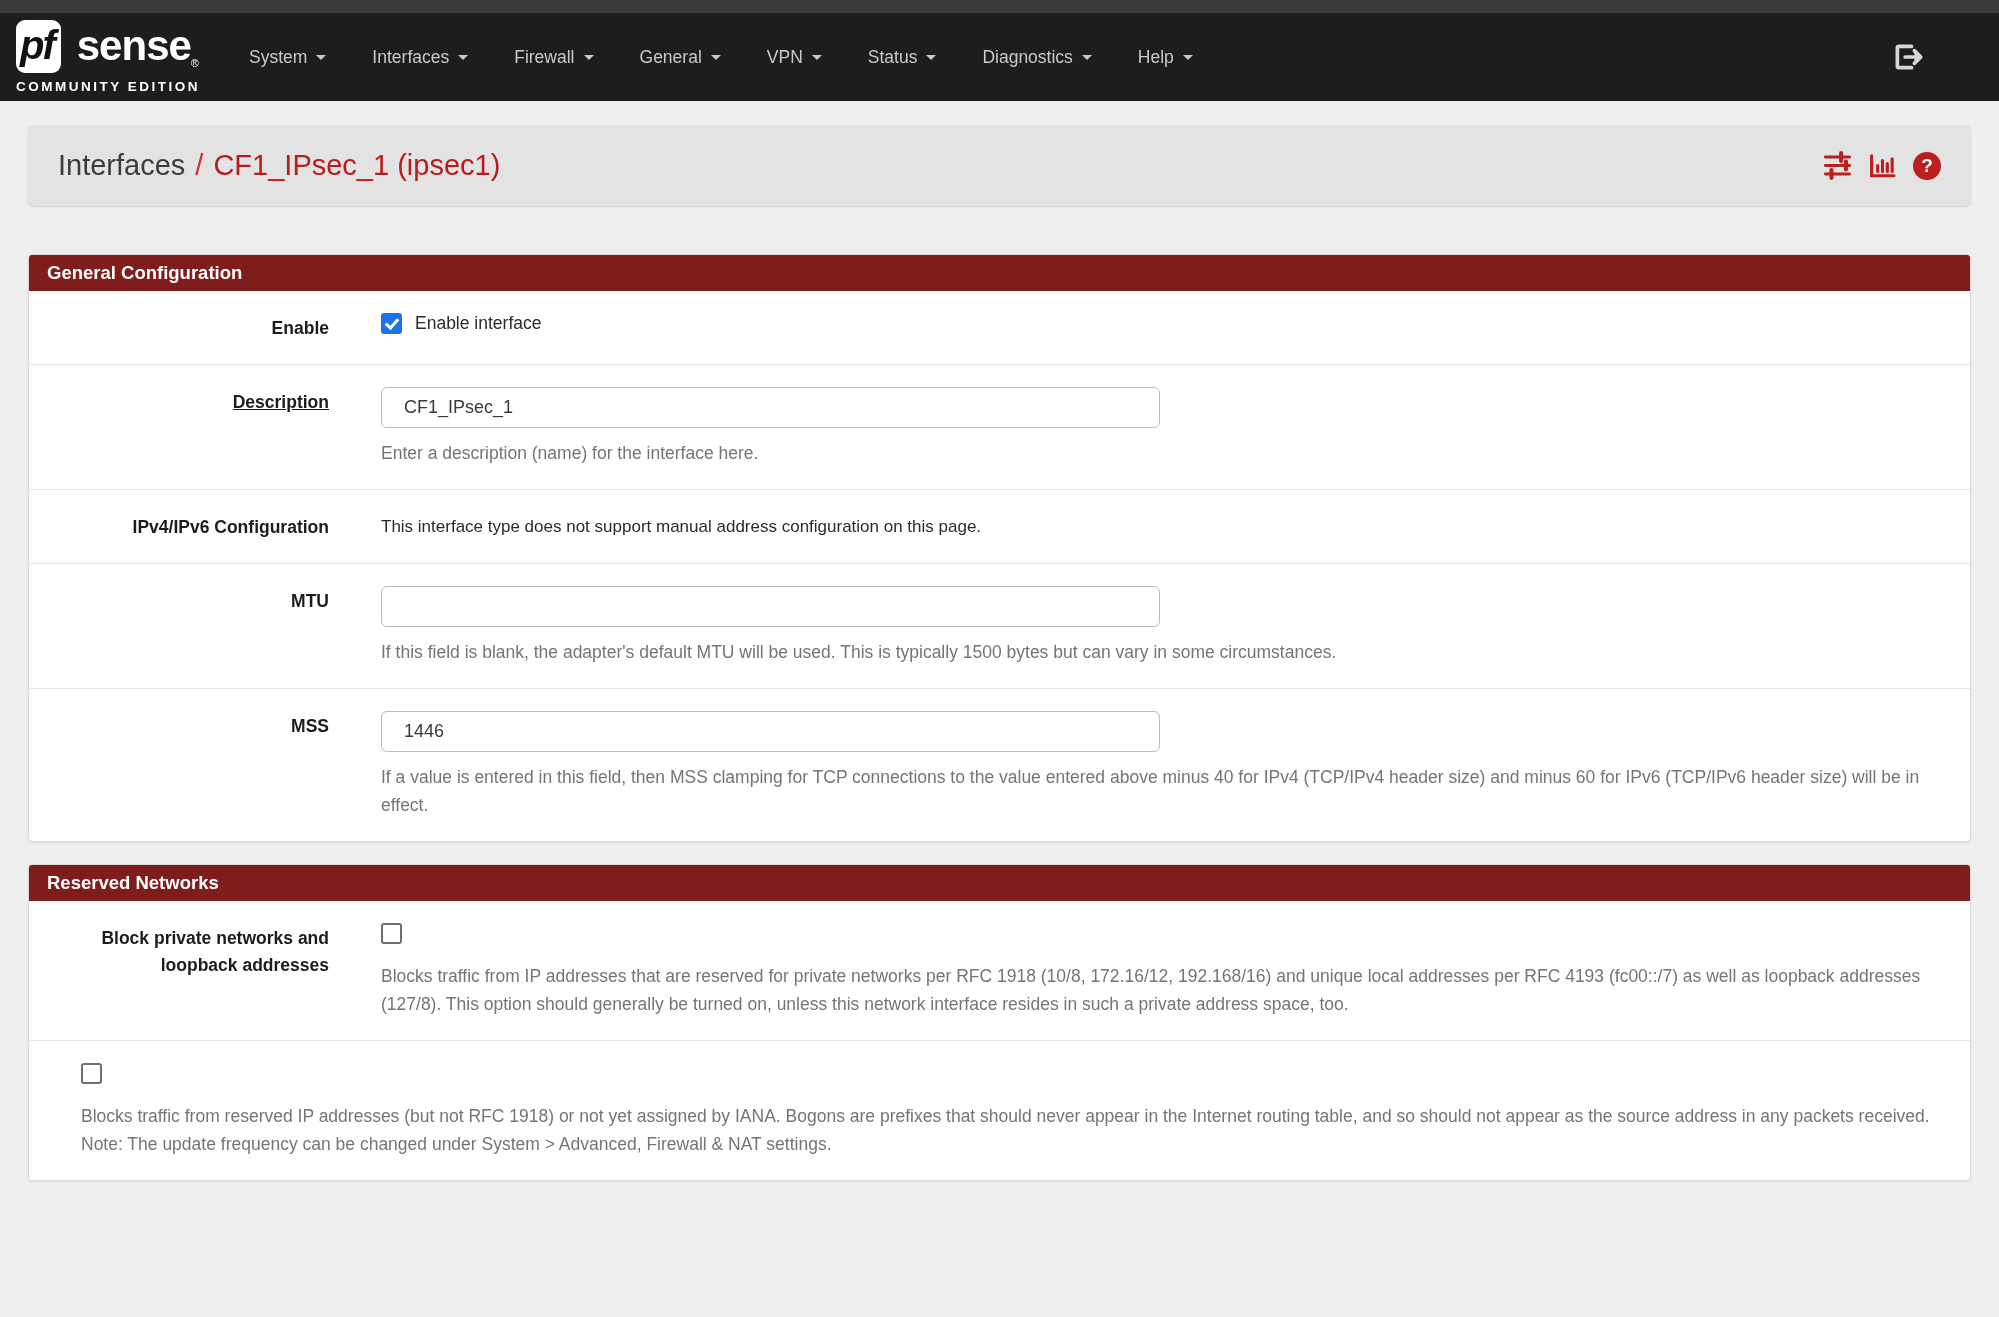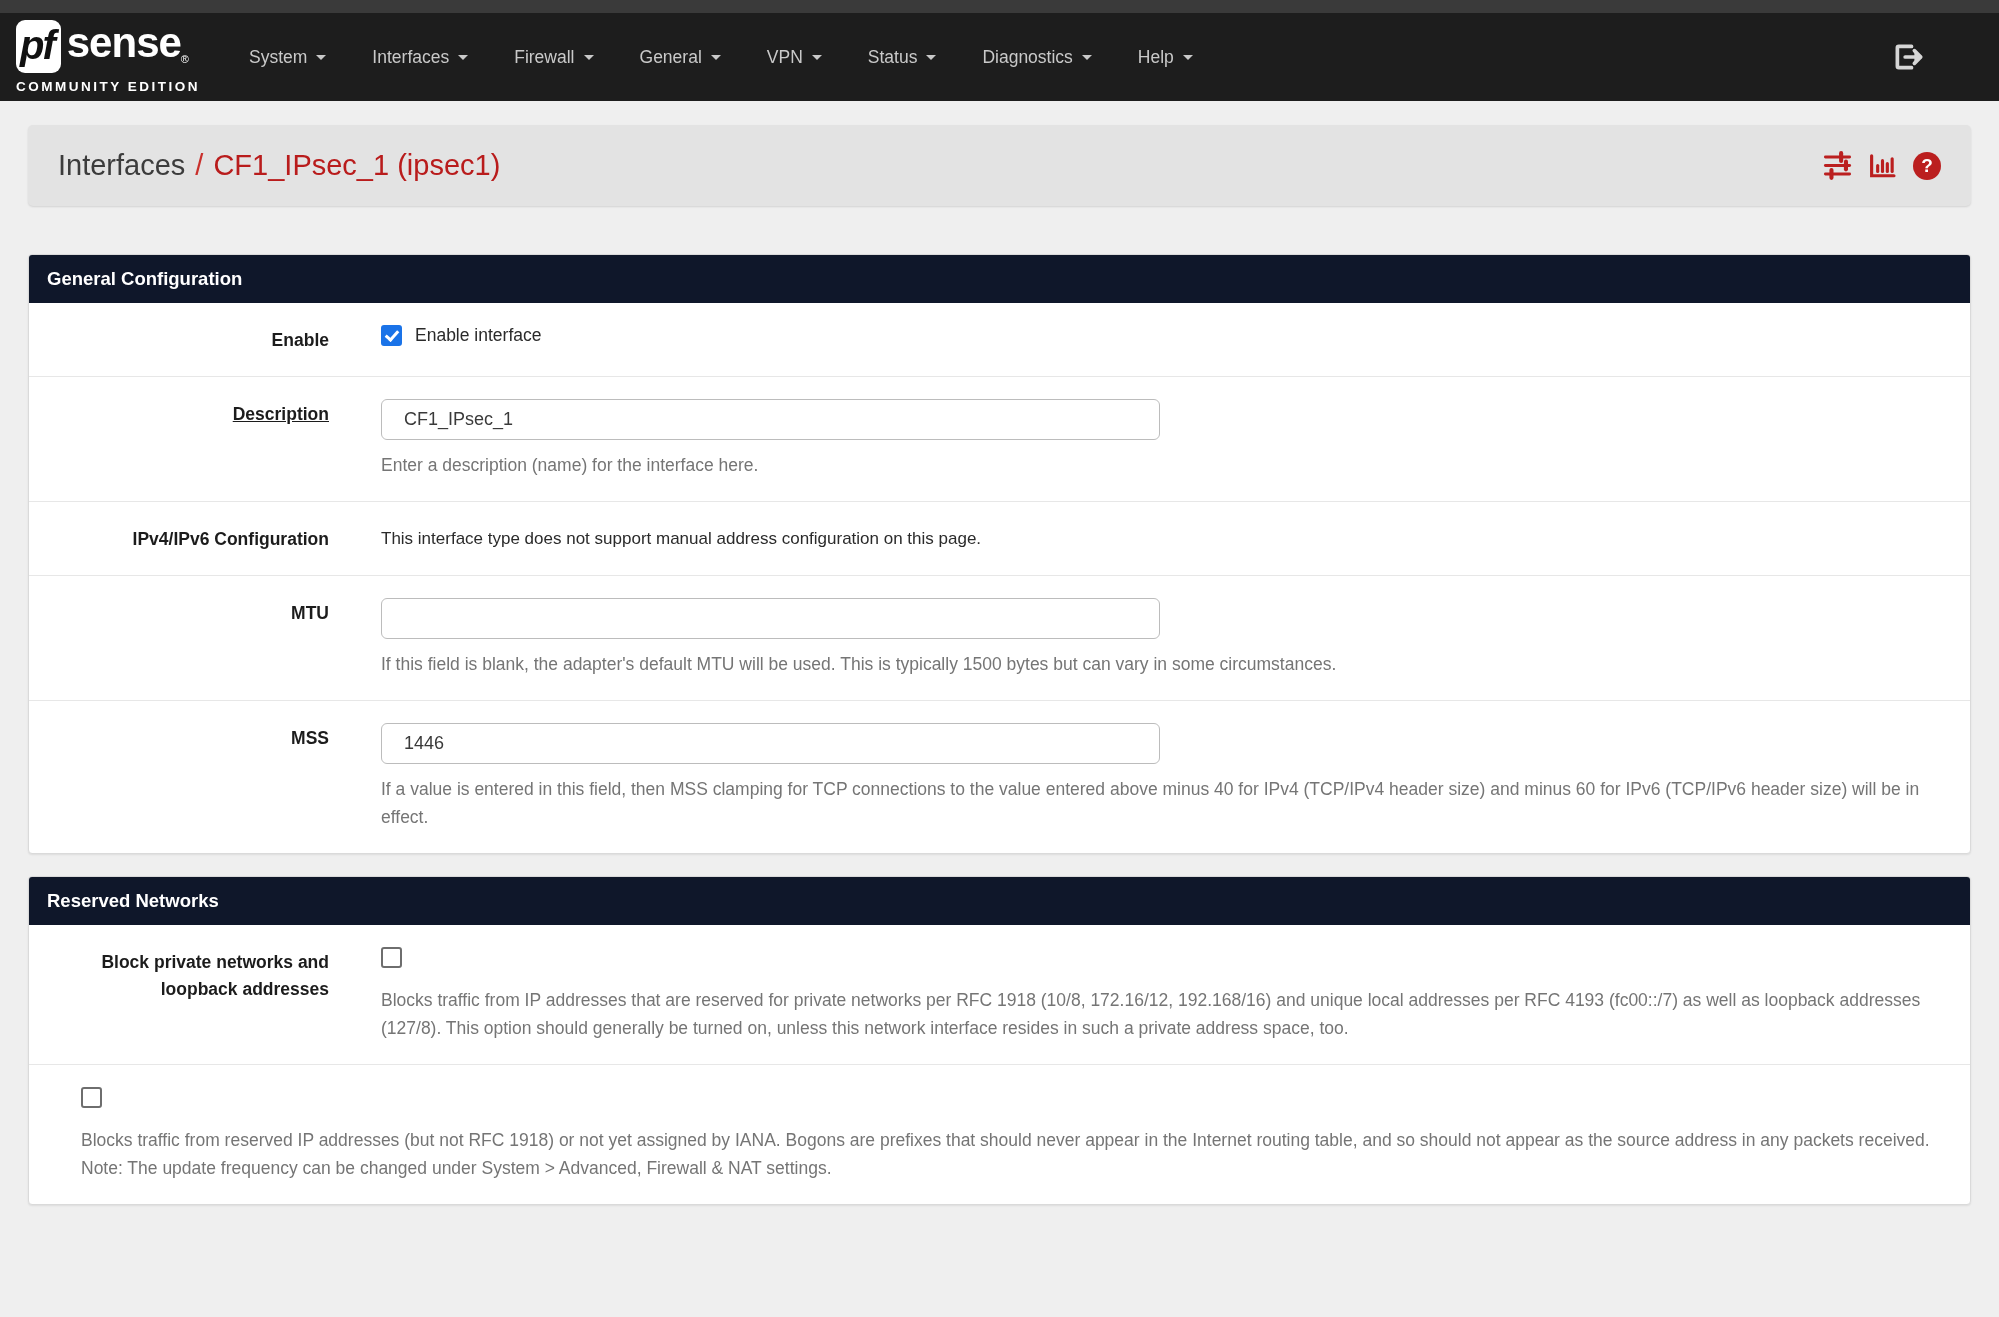--- a/index.html
+++ b/index.html
@@ -15,29 +15,29 @@
   
   .top-strip { height:13px; background:#3a3a3a; }
 
   
   .navbar {
     height:88px; background:#1d1d1d;
     display:flex; align-items:center;
     padding:0 74px 0 16px;
   }
   .brand { display:flex; flex-direction:column; justify-content:center; }
-  .brand-line { display:flex; align-items:flex-start; line-height:1; }
+  .brand-line { display:flex; align-items:center; line-height:1; }
   .pf-box {
     background:#ffffff; color:#111;
     font-weight:bold; font-style:italic;
     font-size:40px; line-height:1;
     padding:5px 7px 8px 4px; border-radius:9px;
     letter-spacing:-2px;
   }
-  .sense-text { color:#ffffff; font-weight:bold; font-size:42px; letter-spacing:-1px; margin-left:6px; line-height:1.1; }
+  .sense-text { color:#ffffff; font-weight:bold; font-size:42px; letter-spacing:-1px; margin-left:16px; line-height:1.1; }
   .reg-mark { color:#ffffff; font-size:11px; margin-top:34px; }
   .brand-sub { color:#ffffff; font-size:13.5px; font-weight:bold; letter-spacing:2.5px; margin-top:6px; }
 
   .nav-menu { display:flex; align-items:center; margin-left:26px; }
   .nav-item {
     color:#c9c9c9; font-size:17.5px; padding:10px 23px;
     display:flex; align-items:center; gap:9px; cursor:pointer;
     text-decoration:none;
   }
   .caret {
@@ -71,23 +71,23 @@
   
   .panel {
     margin:0 28px; background:#ffffff;
     border:1px solid #dadada; border-radius:4px;
     box-shadow:0 1px 2px rgba(0,0,0,0.08);
     overflow:hidden;
   }
   .panel-general { margin-top:48px; }
   .panel-reserved { margin-top:22px; }
   .panel-heading {
-    background:#0f172a; color:#ffffff;
+    background:#7f1d1d; color:#ffffff;
     font-weight:bold; font-size:18.5px;
-    padding:13px 18px;
+    padding:7px 18px;
   }
   .row { display:flex; padding:22px 0; border-bottom:1px solid #e7e7e7; }
   .row:last-child { border-bottom:none; }
   .row-label {
     flex:0 0 300px; text-align:right;
     font-weight:bold; font-size:17.5px; color:#1c1c1c;
     line-height:1.55; padding-top:2px;
   }
   .row-label.underlined { text-decoration:underline;padding-left:24px; }
   .row-content { flex:1; padding-left:52px; padding-right:40px; }

